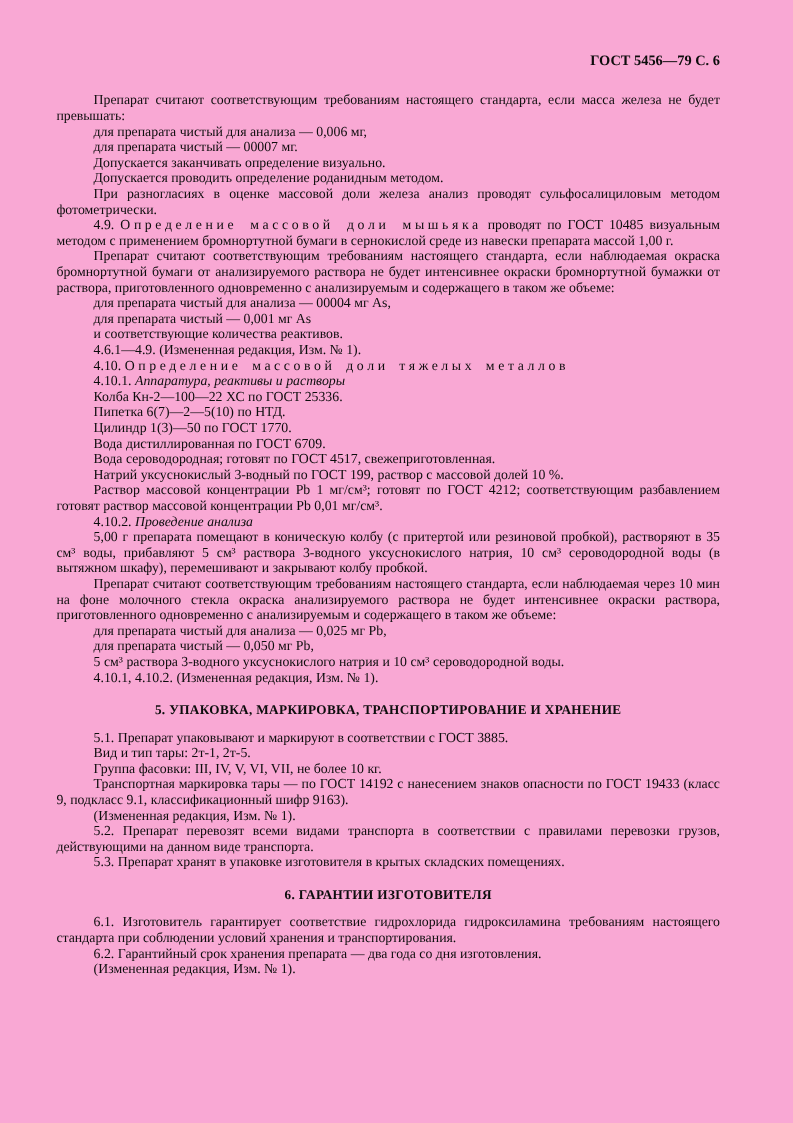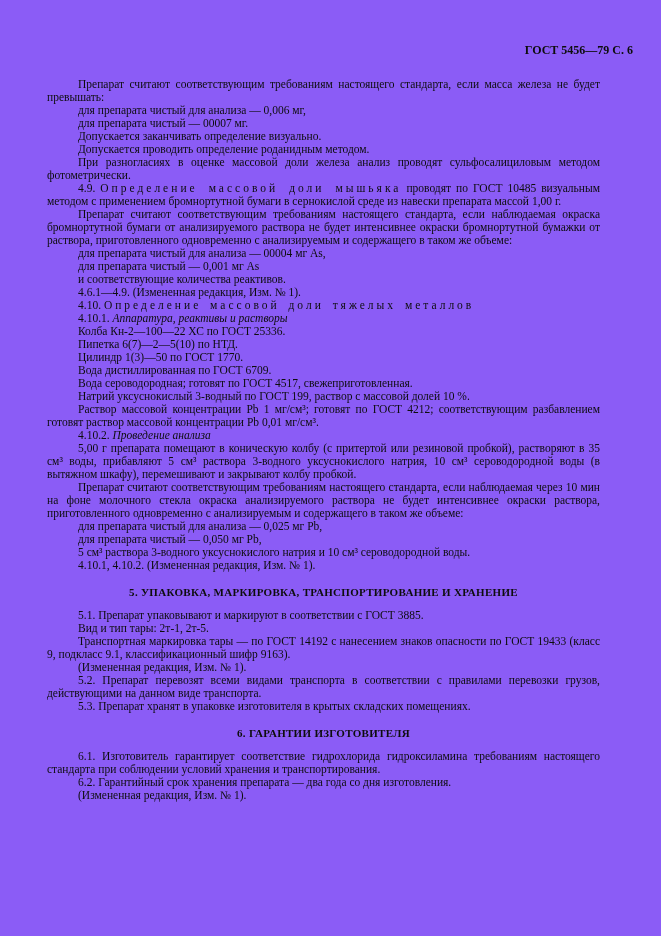--- a/index.html
+++ b/index.html
@@ -5,24 +5,24 @@
   html, body {
     margin: 0;
     padding: 0;
     background: #ffffff;
   }
   .page {
     position: relative;
     width: 661px;
     height: 936px;
     box-sizing: border-box;
-    background: #8b5cf6;
+    background: #f9a8d4;
     color: #0d0d0d;
     font-family: "Liberation Serif", "DejaVu Serif", serif;
-    padding: 44px 28px 0 47px;
+    padding: 44px 61px 0 47px;
     overflow: hidden;
   }
   .doc-header {
     text-align: right;
     font-weight: bold;
     font-size: 12px;
     line-height: 13px;
     margin-bottom: 21px;
     white-space: nowrap;
   }
@@ -79,20 +79,21 @@
       <p class="para"><span>4.10.2. </span><span class="s-italic">Проведение анализа</span></p>
       <p class="para"><span>5,00 г препарата помещают в коническую колбу (с притертой или резиновой пробкой), растворяют в 35 см³ воды, прибавляют 5 см³ раствора 3-водного уксуснокислого натрия, 10 см³ сероводородной воды (в вытяжном шкафу), перемешивают и закрывают колбу пробкой.</span></p>
       <p class="para"><span>Препарат считают соответствующим требованиям настоящего стандарта, если наблюдаемая через 10 мин на фоне молочного стекла окраска анализируемого раствора не будет интенсивнее окраски раствора, приготовленного одновременно с анализируемым и содержащего в таком же объеме:</span></p>
       <p class="para"><span>для препарата чистый для анализа — 0,025 мг Pb,</span></p>
       <p class="para"><span>для препарата чистый — 0,050 мг Pb,</span></p>
       <p class="para"><span>5 см³ раствора 3-водного уксуснокислого натрия и 10 см³ сероводородной воды.</span></p>
       <p class="para"><span>4.10.1, 4.10.2. </span><span class="s-bold">(Измененная редакция, Изм. № 1).</span></p>
       <p class="para heading"><span>5. УПАКОВКА, МАРКИРОВКА, ТРАНСПОРТИРОВАНИЕ И ХРАНЕНИЕ</span></p>
       <p class="para"><span>5.1. Препарат упаковывают и маркируют в соответствии с ГОСТ 3885.</span></p>
       <p class="para"><span>Вид и тип тары: 2т-1, 2т-5.</span></p>
+      <p class="para"><span>Группа фасовки: III, IV, V, VI, VII, не более 10 кг.</span></p>
       <p class="para"><span>Транспортная маркировка тары — по ГОСТ 14192 с нанесением знаков опасности по ГОСТ 19433 (класс 9, подкласс 9.1, классификационный шифр 9163).</span></p>
       <p class="para"><span class="s-bold">(Измененная редакция, Изм. № 1).</span></p>
       <p class="para"><span>5.2. Препарат перевозят всеми видами транспорта в соответствии с правилами перевозки грузов, действующими на данном виде транспорта.</span></p>
       <p class="para"><span>5.3. Препарат хранят в упаковке изготовителя в крытых складских помещениях.</span></p>
       <p class="para heading"><span>6. ГАРАНТИИ ИЗГОТОВИТЕЛЯ</span></p>
       <p class="para"><span>6.1. Изготовитель гарантирует соответствие гидрохлорида гидроксиламина требованиям настоящего стандарта при соблюдении условий хранения и транспортирования.</span></p>
       <p class="para"><span>6.2. Гарантийный срок хранения препарата — два года со дня изготовления.</span></p>
       <p class="para"><span class="s-bold">(Измененная редакция, Изм. № 1).</span></p>
     </div>
 </div>

